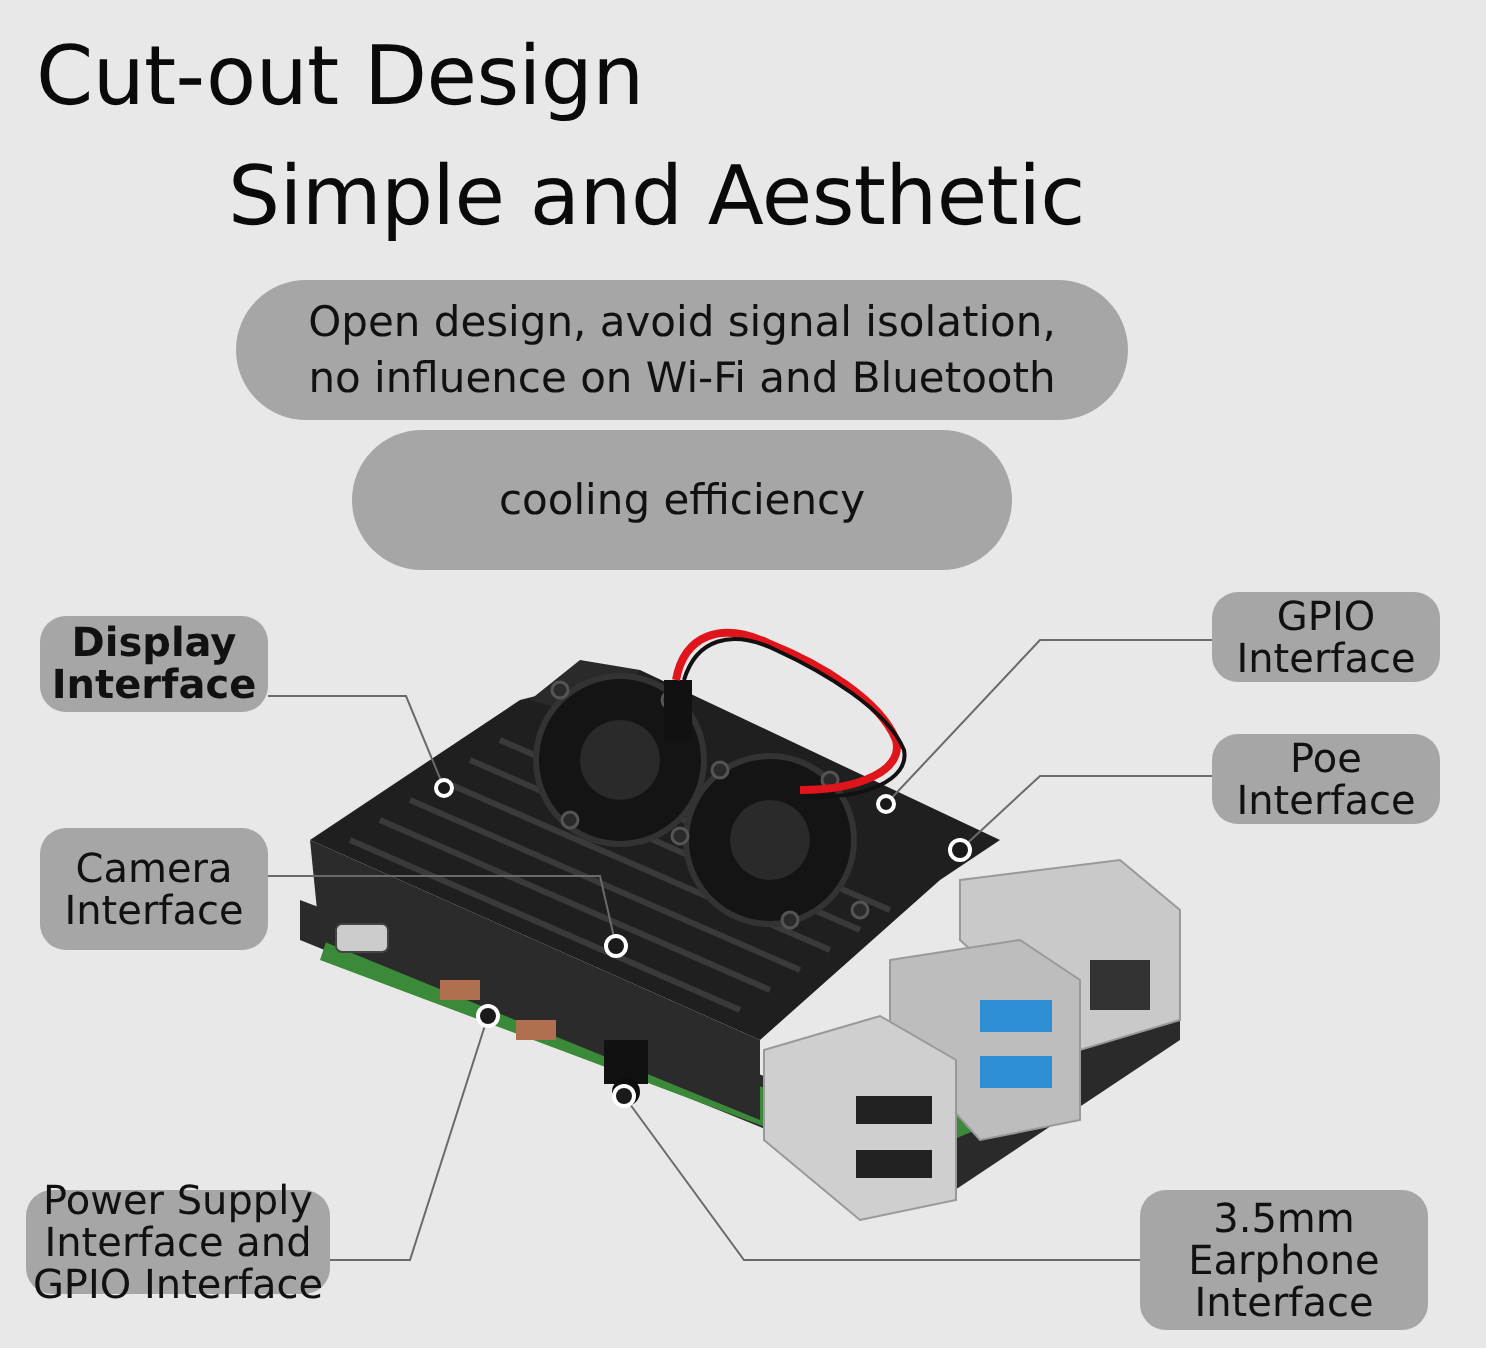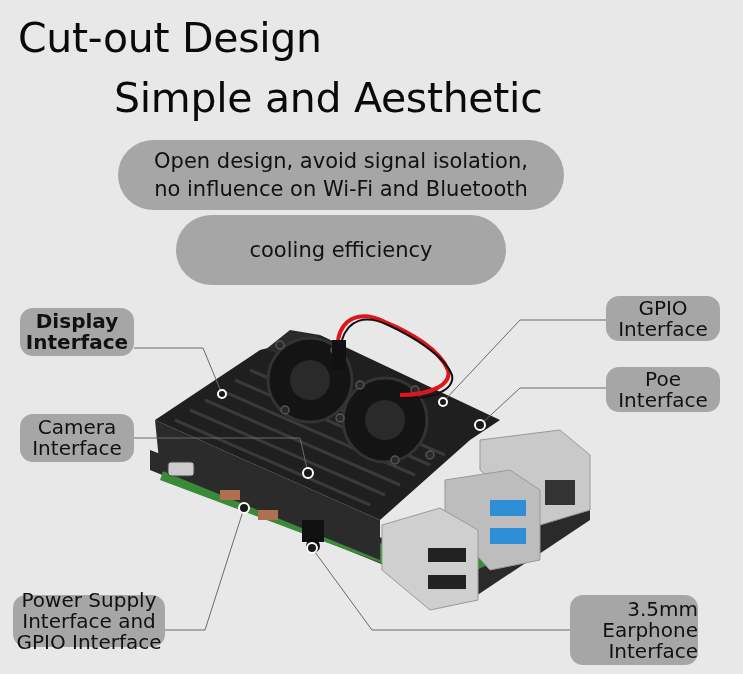--- a/index.html
+++ b/index.html
@@ -27,25 +27,25 @@
   .pill1 { left: 118px; top: 140px; width: 446px; height: 70px; }
   .pill2 { left: 176px; top: 215px; width: 330px; height: 70px; }
 
   .tag {
     position: absolute; background: #a6a6a6; border-radius: 13px;
     text-align: center; font-size: 20px; line-height: 21px; color: #111;
     display: flex; flex-direction: column; align-items: center; justify-content: center;
     box-sizing: border-box;
   }
   .tag-display { left: 20px; top: 308px; width: 114px; height: 48px; font-weight: bold; }
-  .tag-camera { left: 20px; top: 414px; width: 114px; height: 48px; }
+  .tag-camera { left: 20px; top: 414px; width: 114px; height: 61px; }
   .tag-gpio { left: 606px; top: 296px; width: 114px; height: 45px; }
   .tag-poe { left: 606px; top: 367px; width: 114px; height: 45px; }
   .tag-power { left: 13px; top: 595px; width: 152px; height: 52px; }
-  .tag-earphone { left: 570px; top: 595px; width: 128px; height: 70px; align-items: flex-end; }
+  .tag-earphone { left: 570px; top: 595px; width: 144px; height: 70px; }
 
   svg.product { position: absolute; left: 0; top: 0; }
 </style>
 </head>
 <body>
 
 <div class="title1">Cut-out Design</div>
 <div class="title2">Simple and Aesthetic</div>
 
 <div class="pill pill1">

